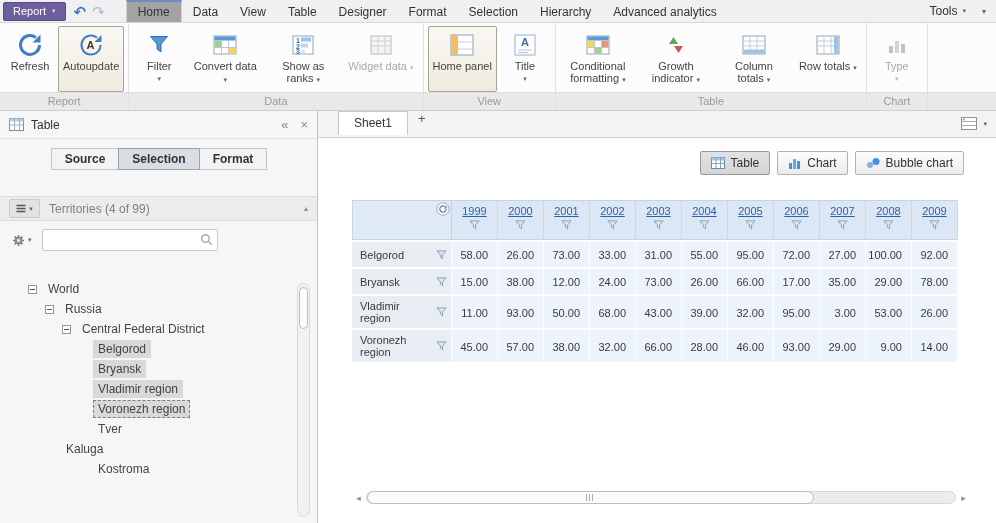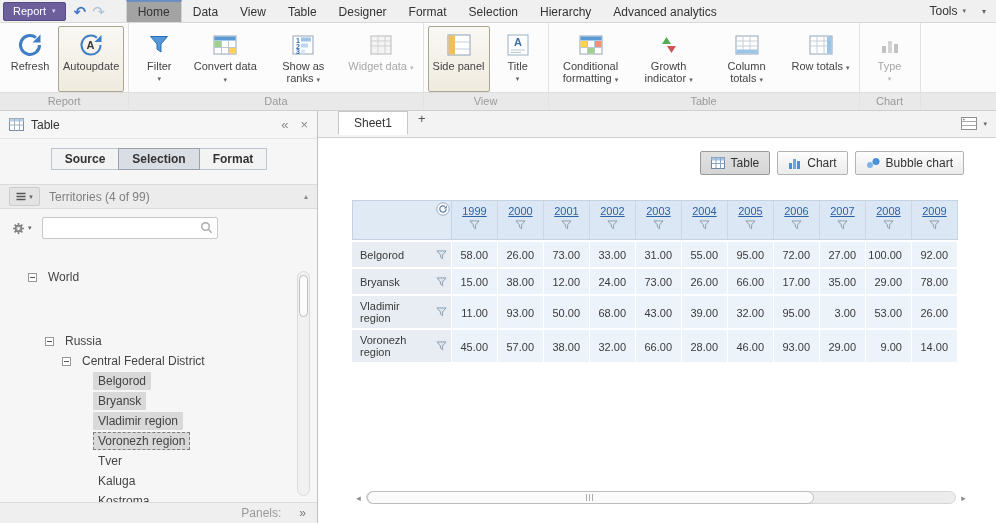--- a/index.html
+++ b/index.html
@@ -38,21 +38,21 @@
 
   
   .side-panel{position:absolute;left:0;top:111px;width:318px;height:412px;background:#f6f6f6;border-right:1px solid #c2c2c2;display:flex;flex-direction:column;}
   .panel-header{height:28px;flex:none;display:flex;align-items:center;padding:0 9px;border-bottom:1px solid #e3e3e3;}
   .panel-title{margin-left:7px;color:#333;}
   .panel-header-right{margin-left:auto;display:flex;gap:12px;color:#8a8a8a;}
   .ph-btn{cursor:pointer;font-size:13px;line-height:13px;}
   .panel-tabs{flex:none;display:flex;justify-content:center;padding:9px 0 7px;}
   .ptab{padding:3px 13px;border:1px solid #bfc5cc;background:#f3f3f3;color:#333;cursor:pointer;margin-right:-1px;font-weight:bold;}
   .ptab.active{background:#d9dee5;border-color:#99a2ad;position:relative;z-index:1;}
-  .terr-row{flex:none;height:25px;margin-top:7px;background:#ececec;border-top:1px solid #dcdcdc;border-bottom:1px solid #dcdcdc;display:flex;align-items:center;padding:0 9px;}
+  .terr-row{flex:none;height:25px;margin-top:19px;background:#ececec;border-top:1px solid #dcdcdc;border-bottom:1px solid #dcdcdc;display:flex;align-items:center;padding:0 9px;}
   .menu-btn{width:31px;height:19px;background:#e3e3e3;border:1px solid #cccccc;border-radius:2px;display:flex;align-items:center;justify-content:center;gap:3px;cursor:pointer;}
   .terr-label{margin-left:9px;color:#808080;}
   .terr-collapse{margin-left:auto;color:#8c8c8c;font-size:8px;cursor:pointer;}
   .search-row{flex:none;display:flex;align-items:center;padding:8px 9px 4px;gap:7px;}
   .gear-btn{display:flex;align-items:center;gap:3px;padding:2px 3px;cursor:pointer;}
   .search-box{position:relative;width:176px;height:22px;}
   .search-input{width:100%;height:100%;border:1px solid #c9c9c9;border-radius:2px;padding:0 22px 0 6px;font-size:12px;background:#fff;outline:none;}
   .mag{position:absolute;right:5px;top:4px;}
   .tree{flex:1;position:relative;padding-top:24px;overflow:hidden;}
   .trow{height:20px;display:flex;align-items:center;color:#444;white-space:nowrap;cursor:pointer;}
@@ -207,21 +207,21 @@
     <div class="rgroup">
       <div class="rbuttons">
         <div class="rbtn selected">
           <div class="ricon">
             <svg width="24" height="22" viewBox="0 0 24 22">
                 <rect x="1" y="1" width="22" height="20" fill="#fff" stroke="#8ba0b5"></rect>
                 <rect x="1.5" y="1.5" width="6.5" height="19" fill="#f2bf5e"></rect>
                 <path d="M8 8h15M8 15h15" stroke="#c3cfdb" fill="none"></path>
               </svg>
           </div>
-          <div class="rlabel"><span>Side panel</span></div>
+          <div class="rlabel"><span>Home panel</span></div>
         </div>
         <div class="rbtn">
           <div class="ricon">
             <svg width="22" height="22" viewBox="0 0 22 22">
                 <rect x="1" y="1" width="20" height="20" fill="#fdfdfd" stroke="#9ab0c6"></rect>
                 <text x="11" y="12" text-anchor="middle" font-size="11" font-weight="bold" fill="#3c6ea8">A</text>
                 <path d="M4 16h14M4 18.5h10" stroke="#b7c6d6" fill="none"></path>
               </svg>
           </div>
           <div class="rlabel"><span>Title</span><span class="dd block">▾</span></div>
@@ -357,21 +357,21 @@
   </div>
 
   <div class="tree" id="tree">
     <div class="vscroll">
       <div class="vthumb"></div>
     </div>
   <div class="trow" style="padding-left: 28px;">
         <span class="expander"></span>
         <span class="tlabel">World</span>
       </div>
-      <div class="trow" style="padding-left: 45px; margin-top: 44px;">
+      <div class="trow" style="padding-left: 45px;">
         <span class="expander"></span>
         <span class="tlabel">Russia</span>
       </div>
       <div class="trow" style="padding-left: 62px;">
         <span class="expander"></span>
         <span class="tlabel">Central Federal District</span>
       </div>
       <div class="trow" style="padding-left: 93px;">
         <span class="tlabel sel">Belgorod</span>
       </div>
@@ -380,32 +380,28 @@
       </div>
       <div class="trow" style="padding-left: 93px;">
         <span class="tlabel sel">Vladimir region</span>
       </div>
       <div class="trow" style="padding-left: 93px;">
         <span class="tlabel sel foc">Voronezh region</span>
       </div>
       <div class="trow" style="padding-left: 93px;">
         <span class="tlabel">Tver</span>
       </div>
-      <div class="trow" style="padding-left: 93px;">
+      <div class="trow" style="padding-left: 61px;">
         <span class="tlabel">Kaluga</span>
       </div>
       <div class="trow" style="padding-left: 93px;">
         <span class="tlabel">Kostroma</span>
       </div>
     </div>
 
-  <div class="panel-footer">
-    <span>Panels:</span>
-    <span class="expand-panels">»</span>
-  </div>
 </div>
 
 <div class="main">
   <div class="tabbar">
     <div class="sheet-tab">Sheet1</div>
     <div class="add-tab">+</div>
     <div class="tabbar-right">
       <span style="line-height:0;">
         <svg width="16" height="13" viewBox="0 0 16 13">
             <rect x="0.5" y="0.5" width="15" height="12" fill="#fff" stroke="#8f8f8f"></rect>

